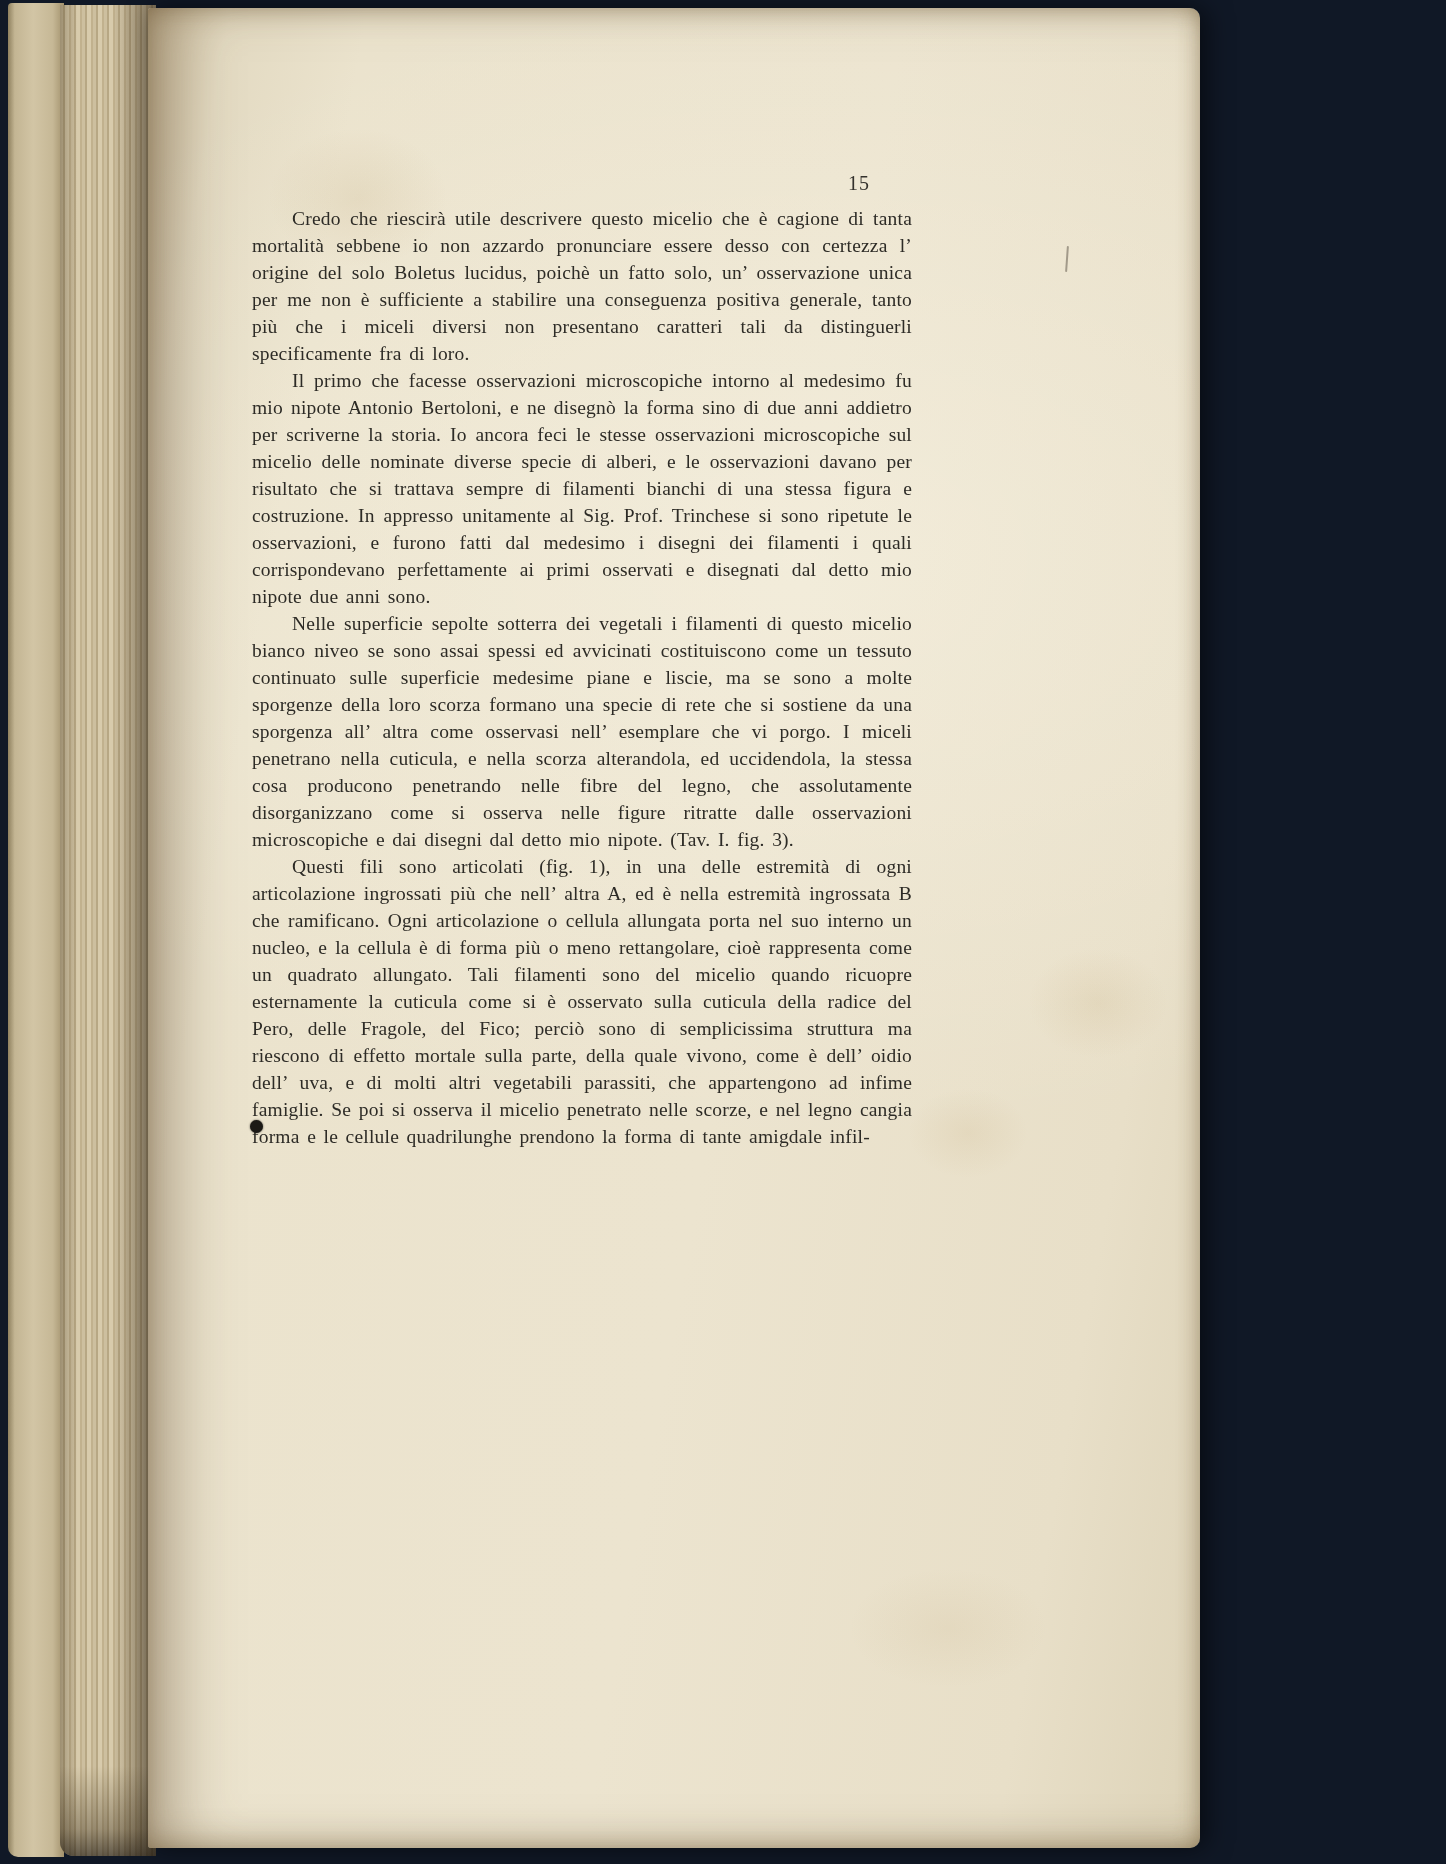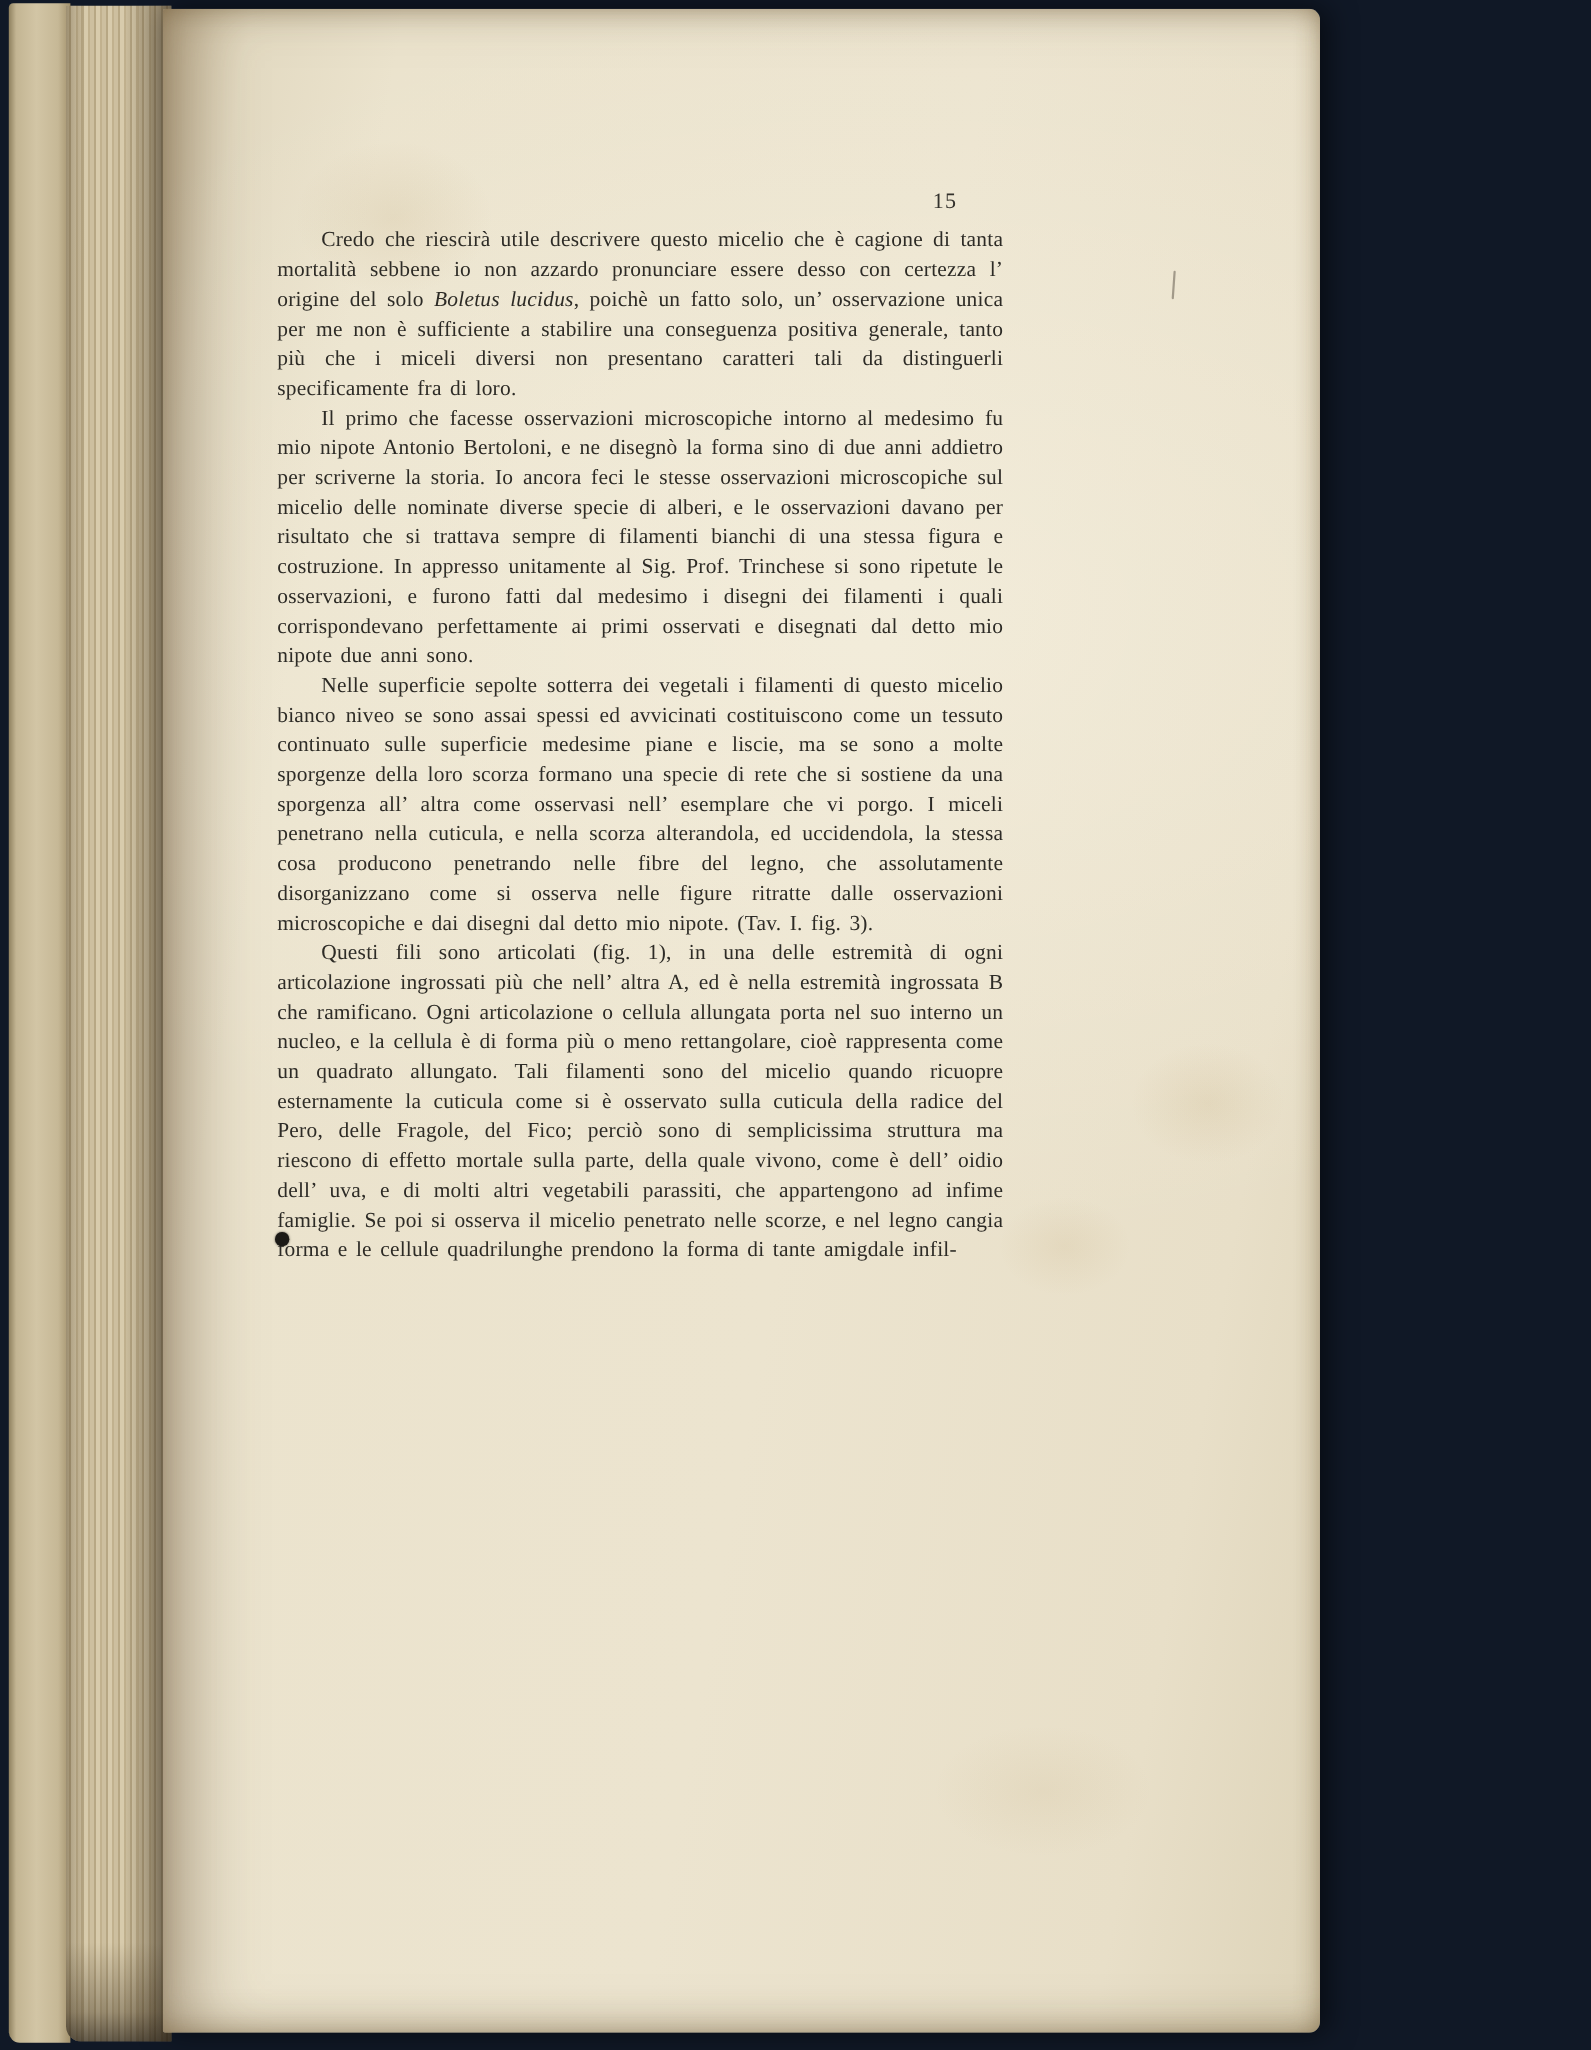--- a/index.html
+++ b/index.html
@@ -129,21 +129,20 @@
     line-height: 27px;
     text-align: justify;
     word-spacing: 2.5px;
     letter-spacing: 0.2px;
   }
   .page-text p {
     margin: 0;
     text-indent: 40px;
   }
   .page-text .italic {
-    font-style: italic;
   }
 </style>
 </head>
 <body>
 
 <div class="scan">
   <div class="cover-edge"></div>
   <div class="page-stack"></div>
 
   <div class="book-page">

